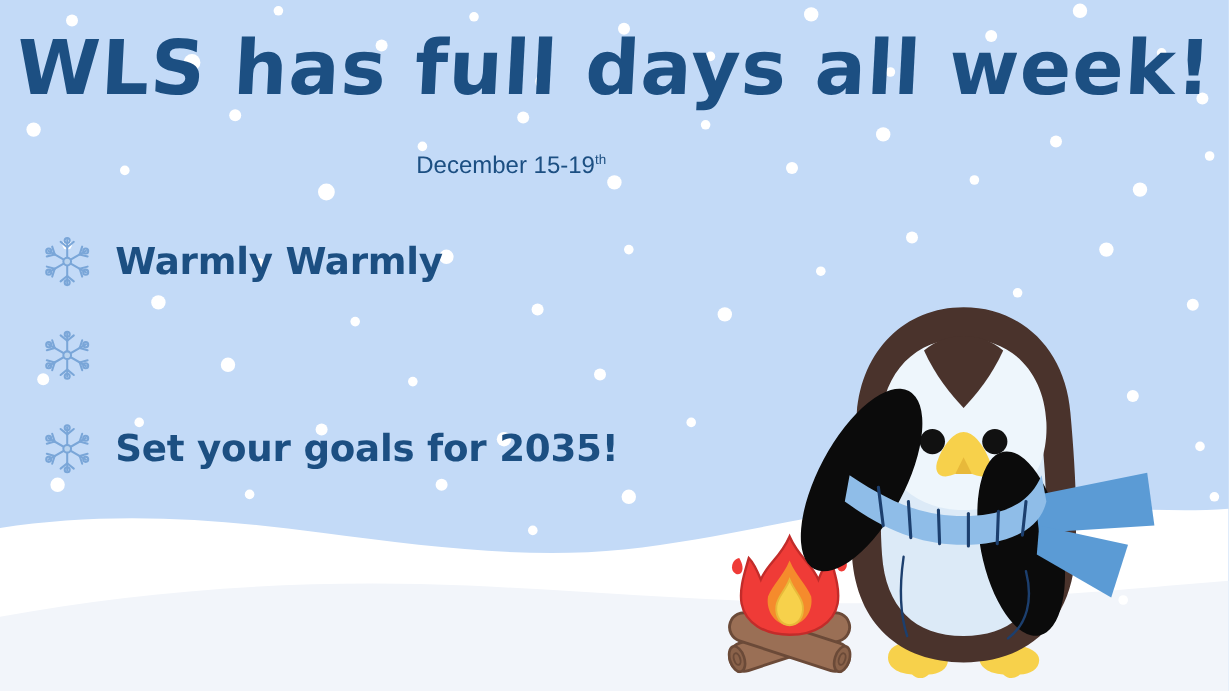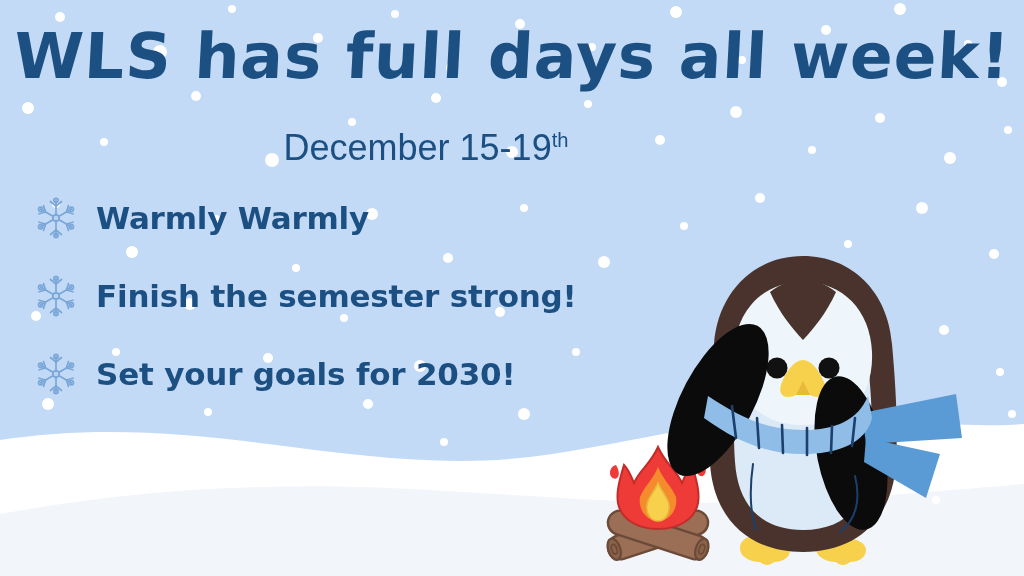--- a/index.html
+++ b/index.html
@@ -59,21 +59,21 @@
     transform: skewX(-3deg);
     white-space: nowrap;
   }
   .subtitle {
     position: absolute;
     left: 0;
     top: 127px;
     width: 852px;
     text-align: center;
     font-family: "Liberation Sans", sans-serif;
-    font-size: 36px;
+    font-size: 20px;
     font-weight: normal;
     color: #1c4f82;
     white-space: nowrap;
   }
   .subtitle sup {
     font-size: 0.56em;
     vertical-align: super;
     line-height: 0;
   }
 
@@ -274,21 +274,20 @@
             <circle cx="22" cy="4.5" r="2.1"></circle>
               <circle cx="22" cy="39.5" r="2.1"></circle>
             <circle cx="6.6" cy="13.2" r="2.1"></circle>
               <circle cx="37.4" cy="30.8" r="2.1"></circle>
             <circle cx="6.6" cy="30.8" r="2.1"></circle>
               <circle cx="37.4" cy="13.2" r="2.1"></circle>
             <circle cx="22" cy="22" r="3.2" fill="#b9d3ee"></circle>
           </g>
         </g>
       </svg>
-      <span class="bullet-text">Finish the semester strong!</span>
     </div>
 
     <div class="bullet-row">
       <svg class="bullet-flake" viewBox="0 0 44 44">
         <g stroke="#7aa6d8" stroke-width="1.7" fill="none" stroke-linecap="round">
           <g>
             <line x1="22" y1="4" x2="22" y2="40"></line>
             <line x1="6.4" y1="13" x2="37.6" y2="31"></line>
             <line x1="6.4" y1="31" x2="37.6" y2="13"></line>
           </g>
@@ -310,21 +309,21 @@
             <circle cx="22" cy="4.5" r="2.1"></circle>
               <circle cx="22" cy="39.5" r="2.1"></circle>
             <circle cx="6.6" cy="13.2" r="2.1"></circle>
               <circle cx="37.4" cy="30.8" r="2.1"></circle>
             <circle cx="6.6" cy="30.8" r="2.1"></circle>
               <circle cx="37.4" cy="13.2" r="2.1"></circle>
             <circle cx="22" cy="22" r="3.2" fill="#b9d3ee"></circle>
           </g>
         </g>
       </svg>
-      <span class="bullet-text">Set your goals for 2030!</span>
+      <span class="bullet-text">Set your goals for 2035!</span>
     </div>
 
   </div>
 
   <svg class="campfire" viewBox="0 0 124 118">
 
     <g>
       <g transform="rotate(-18 62 92)">
         <rect x="10" y="80" width="104" height="24" rx="12" fill="#9a6f55" stroke="#6b4a38" stroke-width="2.4"></rect>
         <ellipse cx="16" cy="92" rx="6" ry="11" fill="#8a624a" stroke="#6b4a38" stroke-width="2.2"></ellipse>

